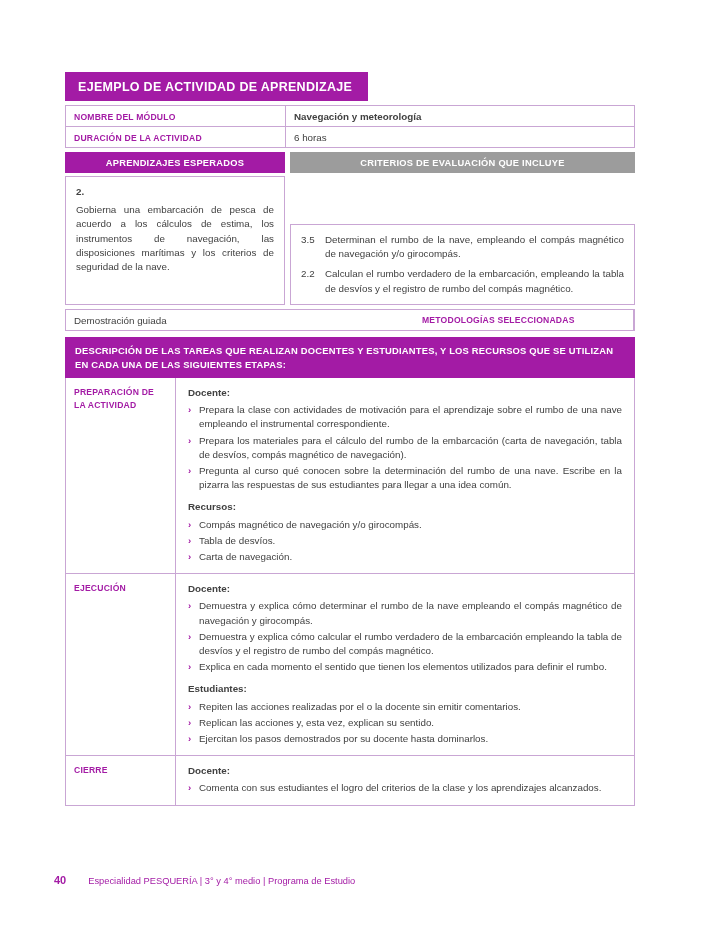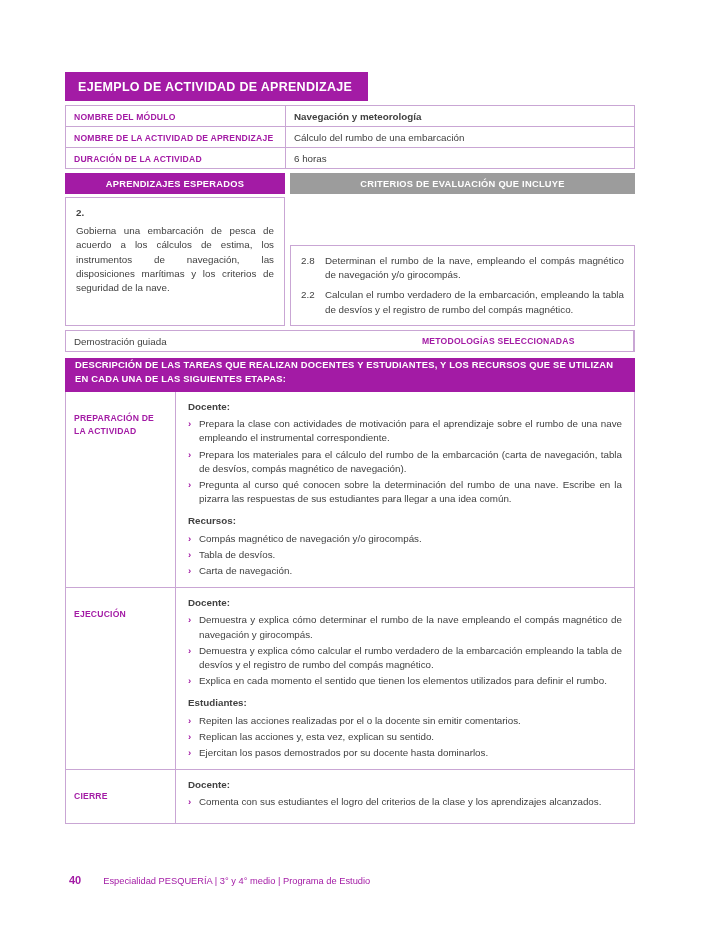--- a/index.html
+++ b/index.html
@@ -115,42 +115,42 @@
   }
 
   
   .desc-banner{
     background:var(--purple);
     color:#ffffff;
     font-weight:bold;
     font-size:9.4px;
     letter-spacing:.2px;
     line-height:1.55;
-    padding:0 10px 5px 10px;
+    padding:7px 10px 5px 10px;
   }
 
   
   .stages{
     border:1px solid var(--border);
     border-top:none;
   }
   .stage-row{
     display:flex;
     border-bottom:1px solid var(--border);
   }
   .stage-row:last-child{ border-bottom:none; }
   .stage-label{
     width:110px;
     flex:0 0 110px;
     border-right:1px solid var(--border);
     color:var(--purple);
     font-weight:bold;
     font-size:8.6px;
     letter-spacing:.2px;
-    padding:20px 8px;
+    padding:8px 8px;
     line-height:1.5;
   }
   .stage-content{
     flex:1;
     padding:8px 12px 9px 12px;
     font-size:9.8px;
     line-height:1.45;
   }
   .group{ margin-bottom:8px; }
   .group:last-child{ margin-bottom:0; }
@@ -166,21 +166,21 @@
   .b-mark{
     flex:0 0 11px;
     color:var(--purple);
     font-weight:bold;
   }
   .b-text{ flex:1; text-align:justify; }
 
   
   .footer{
     position:absolute;
-    left:69px;
+    left:54px;
     top:874px;
     width:570px;
     display:flex;
     align-items:baseline;
     color:var(--purple);
   }
   .page-number{
     font-weight:bold;
     font-size:11px;
     margin-right:22px;
@@ -196,45 +196,41 @@
     
     <div class="title-banner">
       <span>EJEMPLO DE ACTIVIDAD DE APRENDIZAJE</span>
     </div>
 
     
     <div class="info-table">
       <div class="info-row">
         <div class="cell label">NOMBRE DEL MÓDULO</div>
         <div class="cell value value-bold">Navegación y meteorología</div>
-      </div>
-      <div class="info-row">
-        <div class="cell label">NOMBRE DE LA ACTIVIDAD DE APRENDIZAJE</div>
-        <div class="cell value">Cálculo del rumbo de una embarcación</div>
       </div>
       <div class="info-row">
         <div class="cell label">DURACIÓN DE LA ACTIVIDAD</div>
         <div class="cell value">6 horas</div>
       </div>
     </div>
 
     
     <div class="learning">
       <div class="learn-col left">
         <div class="col-header purple">APRENDIZAJES ESPERADOS</div>
         <div class="col-body">
           <div class="obj-num">2.</div>
           <div class="obj-text">Gobierna una embarcación de pesca de acuerdo a los cálculos de estima, los instrumentos de navegación, las disposiciones marítimas y los criterios de seguridad de la nave.</div>
         </div>
       </div>
       <div class="learn-col right">
         <div class="col-header gray">CRITERIOS DE EVALUACIÓN QUE INCLUYE</div>
         <div class="col-body">
           <div class="crit">
-            <span class="crit-num">2.8</span>
+            <span class="crit-num">3.5</span>
             <span class="crit-text">Determinan el rumbo de la nave, empleando el compás magnético de navegación y/o girocompás.</span>
           </div>
           <div class="crit">
             <span class="crit-num">2.2</span>
             <span class="crit-text">Calculan el rumbo verdadero de la embarcación, empleando la tabla de desvíos y el registro de rumbo del compás magnético.</span>
           </div>
         </div>
       </div>
     </div>
 

